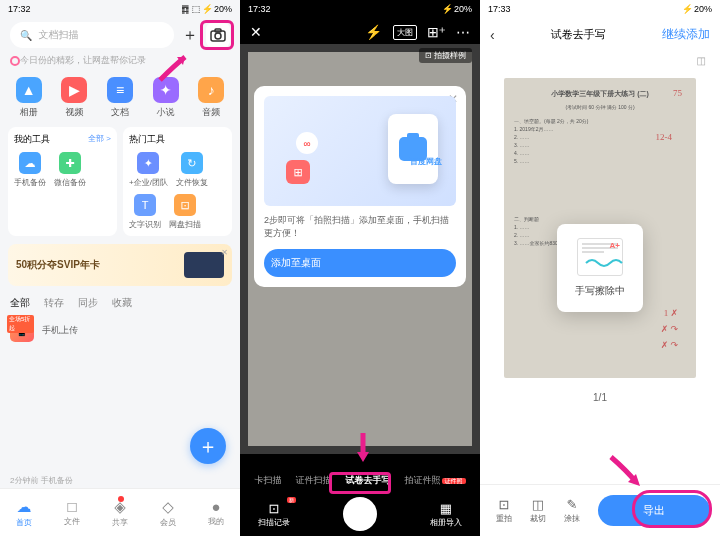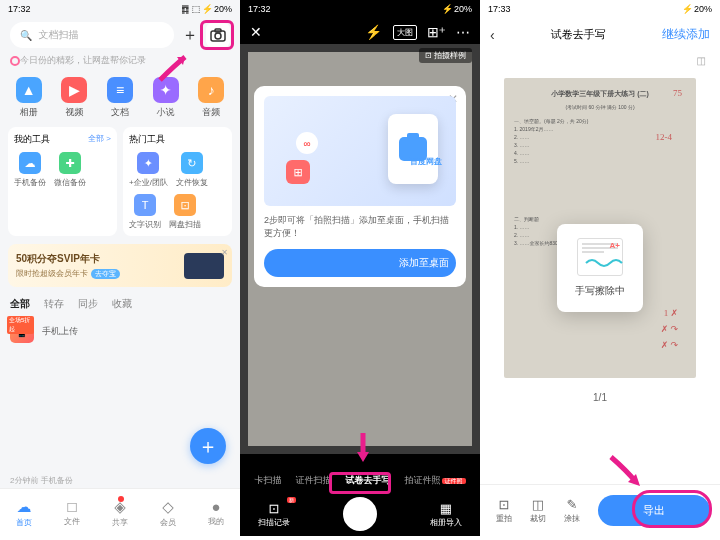--- a/index.html
+++ b/index.html
@@ -32,21 +32,21 @@
 .tool-ic{width:22px;height:22px;border-radius:5px;display:flex;align-items:center;justify-content:center;font-size:11px;color:#fff}
 .svip{margin:8px;background:linear-gradient(90deg,#fff7e6,#ffecc7);border-radius:8px;padding:8px;display:flex;align-items:center;position:relative}
 .svip-txt{flex:1}
 .svip-t1{font-size:10px;font-weight:600;color:#6b4a1f}
 .svip-t2{font-size:8px;color:#9a7a4a;margin-top:2px;display:flex;align-items:center;gap:3px}
 .svip-chip{background:#5bb5ff;color:#fff;border-radius:7px;padding:0 4px;font-size:7px}
 .svip-img{width:40px;height:26px;background:#2a3a5a;border-radius:4px}
 .svip-x{position:absolute;top:4px;right:4px;color:#aaa;font-size:8px}
 .sec-t{font-size:12px;font-weight:600;padding:4px 10px;color:#333}
 .tabs{display:flex;gap:14px;padding:2px 10px;font-size:10px;color:#888}
-.tabs .act{color:#222;font-weight:700}
+.tabs .act{color:#222;font-weight:400}
 .item{display:flex;align-items:center;gap:8px;padding:6px 10px;color:#666;font-size:9px}
 .item-ic{width:24px;height:24px;border-radius:5px;background:linear-gradient(135deg,#ff9a56,#ff5e62);display:flex;align-items:center;justify-content:center;font-size:11px;color:#fff;position:relative}
 .badge{position:absolute;top:-3px;left:-3px;background:#ff5e3a;color:#fff;font-size:6px;padding:0 2px;border-radius:2px}
 .fab{position:absolute;right:14px;bottom:72px;width:36px;height:36px;border-radius:50%;background:#3a8fff;color:#fff;display:flex;align-items:center;justify-content:center;font-size:20px;box-shadow:0 2px 8px rgba(58,143,255,.4)}
 .bottom{position:absolute;bottom:0;left:0;right:0;height:48px;background:#fff;display:flex;justify-content:space-around;align-items:center;border-top:1px solid #eee}
 .nav{display:flex;flex-direction:column;align-items:center;gap:1px;font-size:8px;color:#888;position:relative}
 .nav.act{color:#3a8fff}
 .nav-ic{font-size:15px}
 .dot{position:absolute;top:-2px;right:4px;width:6px;height:6px;background:#ff3a3a;border-radius:50%}
 .time-txt{position:absolute;bottom:50px;left:10px;font-size:8px;color:#aaa}
@@ -60,21 +60,21 @@
 .modal{position:absolute;top:86px;left:14px;right:14px;background:#fff;border-radius:10px;padding:10px;z-index:3}
 .modal-x{position:absolute;top:6px;right:8px;color:#999;font-size:12px}
 .modal-img{height:110px;background:linear-gradient(135deg,#e8f0ff,#d0e0ff);border-radius:6px;margin-bottom:8px;position:relative;overflow:hidden}
 .phone-mock{position:absolute;right:18px;top:18px;width:50px;height:70px;background:#fff;border-radius:8px;box-shadow:0 4px 12px rgba(0,0,0,.15);display:flex;align-items:center;justify-content:center}
 .cam-blue{width:28px;height:24px;background:#4a9fff;border-radius:5px;position:relative}
 .cam-blue:before{content:"";position:absolute;top:-4px;left:8px;width:12px;height:6px;background:#4a9fff;border-radius:2px}
 .logo-sm{position:absolute;left:32px;top:36px;width:22px;height:22px;background:#fff;border-radius:50%;display:flex;align-items:center;justify-content:center;font-size:10px}
 .grid-sm{position:absolute;left:22px;bottom:22px;width:24px;height:24px;background:#ff6b6b;border-radius:6px;display:flex;align-items:center;justify-content:center;color:#fff;font-size:11px}
 .bdp{position:absolute;right:14px;top:60px;font-size:8px;color:#4a9fff;font-weight:600;writing-mode:horizontal-tb}
 .modal-t{font-size:9px;color:#666;line-height:1.4;margin-bottom:10px}
-.modal-btn{background:#3a8fff;color:#fff;text-align:right;padding:7px;border-radius:16px;font-size:10px}
+.modal-btn{background:#3a8fff;color:#fff;text-align:left;padding:7px;border-radius:16px;font-size:10px}
 .modes{position:absolute;bottom:46px;left:0;right:0;display:flex;justify-content:center;gap:4px;color:#aaa;font-size:9px;align-items:center}
 .mode{padding:3px 5px}
 .mode.act{color:#fff;font-weight:600}
 .mode-tag{background:#ff3a3a;color:#fff;font-size:6px;padding:0 3px;border-radius:2px;margin-left:1px}
 .hl2{position:absolute;bottom:42px;left:50%;transform:translateX(-50%);width:62px;height:22px;border:3px solid #e91e8c;border-radius:4px;z-index:5}
 .arrow2{position:absolute;bottom:68px;left:48%;z-index:5}
 .s2-bot{position:absolute;bottom:0;left:0;right:0;height:44px;background:#000;display:flex;align-items:center;justify-content:space-between;padding:0 18px;color:#fff;font-size:8px}
 .bot-btn{display:flex;flex-direction:column;align-items:center;gap:1px;position:relative}
 .shutter{width:34px;height:34px;border:3px solid #fff;border-radius:50%;background:#fff}
 .new-tag{position:absolute;top:-4px;right:-6px;background:#ff3a3a;color:#fff;font-size:5px;padding:0 2px;border-radius:2px}
@@ -197,24 +197,20 @@
           <div class="tool">
             <div class="tool-ic" style="background:#ffa54a">⊡</div>
             <span>网盘扫描</span>
           </div>
         </div>
     </div>
   </div>
   <div class="svip">
     <div class="svip-txt">
       <div class="svip-t1">50积分夺SVIP年卡</div>
-      <div class="svip-t2">
-          <span>限时抢超级会员年卡</span>
-          <span class="svip-chip">去夺宝</span>
-        </div>
     </div>
     <div class="svip-img"></div>
     <span class="svip-x">✕</span>
   </div>
   <div class="tabs" id="tabs1">
       <span class="act">全部</span>
       <span class="">转存</span>
       <span class="">同步</span>
       <span class="">收藏</span>
     </div>

